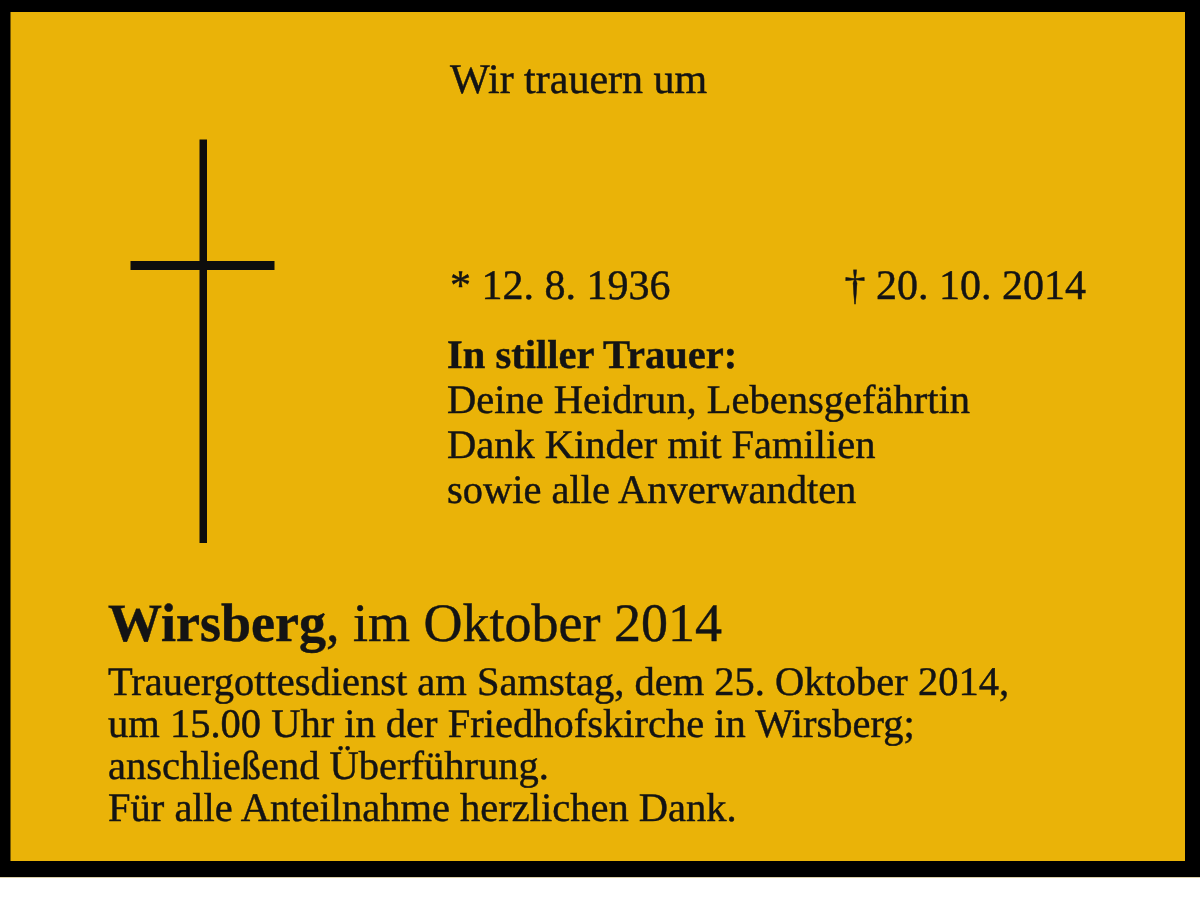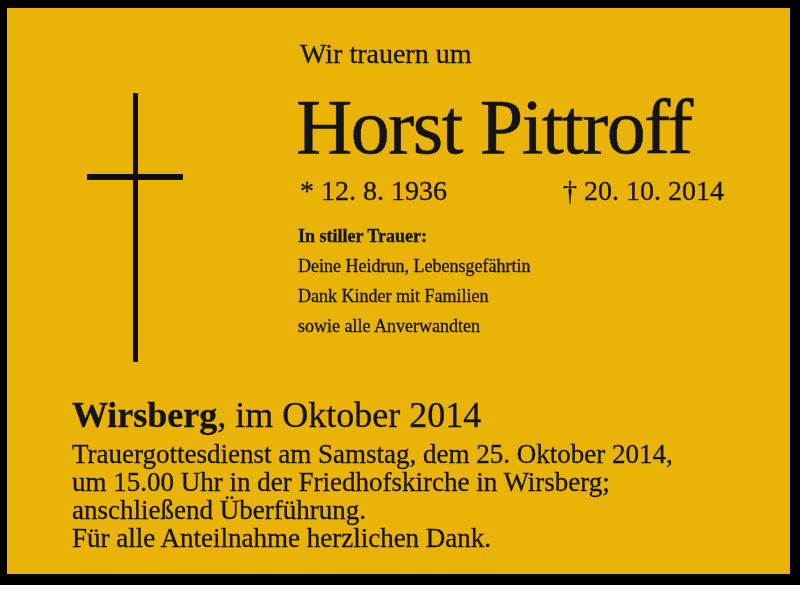--- a/index.html
+++ b/index.html
@@ -63,21 +63,21 @@
     left: 0; top: 177px;
     width: 800px;
     font-size: 28px;
     line-height: 1;
   }
   .birth { position: absolute; left: 300px; white-space: nowrap; }
   .death { position: absolute; left: 563px; white-space: nowrap; }
   .mourning {
     position: absolute;
     left: 298px; top: 221px;
-    font-size: 18px;
+    font-size: 27px;
     line-height: 30px;
     white-space: nowrap;
   }
   .mourning-header { font-weight: bold; }
   .place-line {
     position: absolute;
     left: 72px; top: 397px;
     font-size: 36px;
     line-height: 1;
     white-space: nowrap;
@@ -96,21 +96,20 @@
 
 <div class="page">
 
   <div class="cross">
     <div class="cross-v"></div>
     <div class="cross-h"></div>
   </div>
 
   <div class="intro">Wir trauern um</div>
 
-  <div class="name">Horst Pittroff</div>
 
   <div class="dates">
     <span class="birth">* 12. 8. 1936</span>
     <span class="death">† 20. 10. 2014</span>
   </div>
 
   <div class="mourning">
     <div class="mourning-header">In stiller Trauer:</div>
     <div class="mourner-line">Deine Heidrun, Lebensgefährtin</div>
     <div class="mourner-line">Dank Kinder mit Familien</div>

